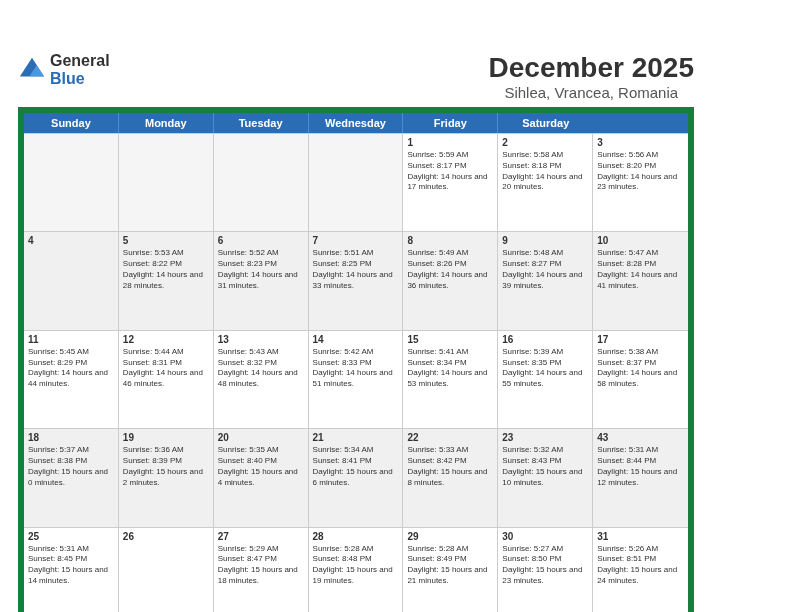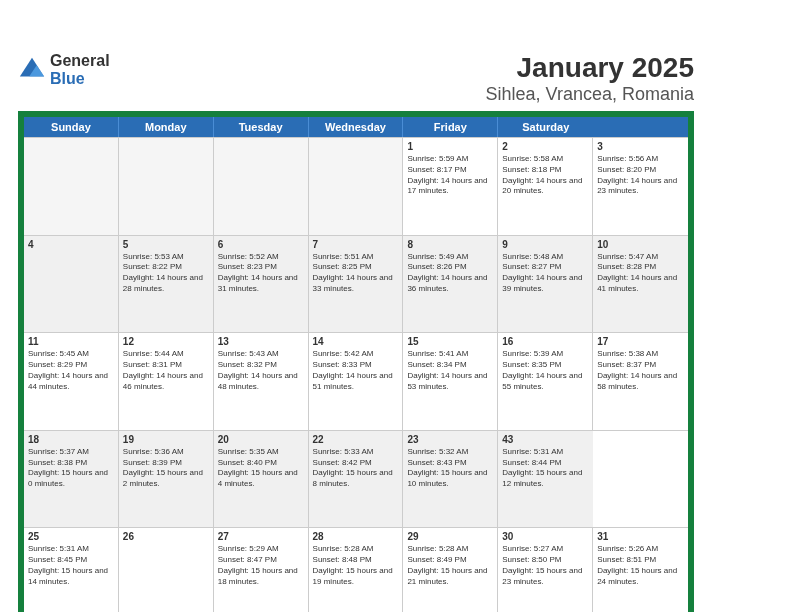--- a/index.html
+++ b/index.html
@@ -50,21 +50,21 @@
     }
     .title-block {
       text-align: right;
     }
     .title-month {
       font-size: 28px;
       font-weight: bold;
       color: #333;
     }
     .title-location {
-      font-size: 18px;
+      font-size: 15px;
       color: #555;
       text-align: center;
     }
     .calendar {
       flex: 1;
       display: flex;
       flex-direction: column;
       border: 6px solid #15803d;
     }
     .cal-header {
@@ -130,21 +130,21 @@
       <svg class="logo-icon" viewBox="0 0 30 30">
         <polygon points="15,2 28,22 2,22" fill="#2a6db5"></polygon>
         <polygon points="20,10 28,22 12,22" fill="#5aabf0" opacity="0.7"></polygon>
       </svg>
       <div class="logo-text">
         <span class="logo-general">General</span>
         <span class="logo-blue">Blue</span>
       </div>
     </div>
     <div class="title-block">
-      <div class="title-month">January 2025</div>
+      <div class="title-month">December 2025</div>
       <div class="title-location">Sihlea, Vrancea, Romania</div>
     </div>
   </div>
 
   <div class="calendar">
     <div class="cal-header">
       <div class="cal-header-cell">Sunday</div>
       <div class="cal-header-cell">Monday</div>
       <div class="cal-header-cell">Tuesday</div>
       <div class="cal-header-cell">Wednesday</div>
@@ -236,20 +236,24 @@
           </div>
           <div class="cal-cell shaded">
             <div class="day-number">19</div>
             <div class="cell-info">Sunrise: 5:36 AM<br>Sunset: 8:39 PM<br>Daylight: 15 hours and 2 minutes.</div>
           </div>
           <div class="cal-cell shaded">
             <div class="day-number">20</div>
             <div class="cell-info">Sunrise: 5:35 AM<br>Sunset: 8:40 PM<br>Daylight: 15 hours and 4 minutes.</div>
           </div>
           <div class="cal-cell shaded">
+            <div class="day-number">21</div>
+            <div class="cell-info">Sunrise: 5:34 AM<br>Sunset: 8:41 PM<br>Daylight: 15 hours and 6 minutes.</div>
+          </div>
+          <div class="cal-cell shaded">
             <div class="day-number">22</div>
             <div class="cell-info">Sunrise: 5:33 AM<br>Sunset: 8:42 PM<br>Daylight: 15 hours and 8 minutes.</div>
           </div>
           <div class="cal-cell shaded">
             <div class="day-number">23</div>
             <div class="cell-info">Sunrise: 5:32 AM<br>Sunset: 8:43 PM<br>Daylight: 15 hours and 10 minutes.</div>
           </div>
           <div class="cal-cell shaded">
             <div class="day-number">43</div>
             <div class="cell-info">Sunrise: 5:31 AM<br>Sunset: 8:44 PM<br>Daylight: 15 hours and 12 minutes.</div>

